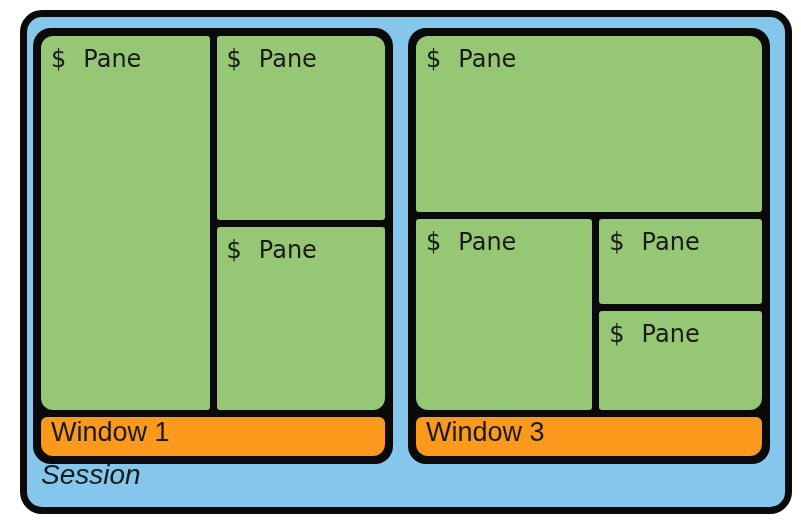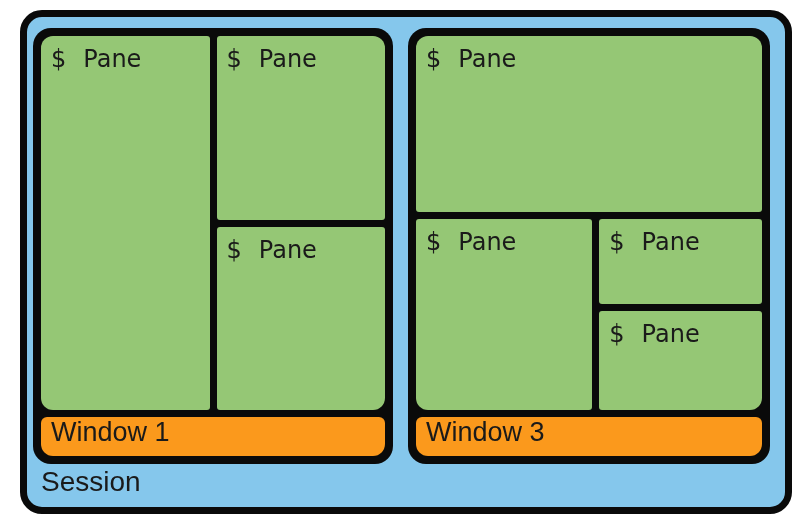--- a/index.html
+++ b/index.html
@@ -52,21 +52,21 @@
   .row .pane-rt { flex:46 1 0; }
   .row .pane-rb { flex:54 1 0; }
 
   .window-bar {
     flex:0 0 39px; background:var(--window-bar-bg,#fb991c);
     border-radius:6px 6px 12px 12px;
     display:flex; padding-left:10px;
     font-size:27px;
   }
   .session-label {
-    position:absolute; left:14px; bottom:9px; font-size:28px;
+    position:absolute; left:14px; bottom:16px; font-size:28px;font-style:italic;
   }
 </style>
 </head>
 <body>
 
 <div class="canvas">
   <div class="session">
 
     <div class="window window--1">
       <div class="panes-h">

